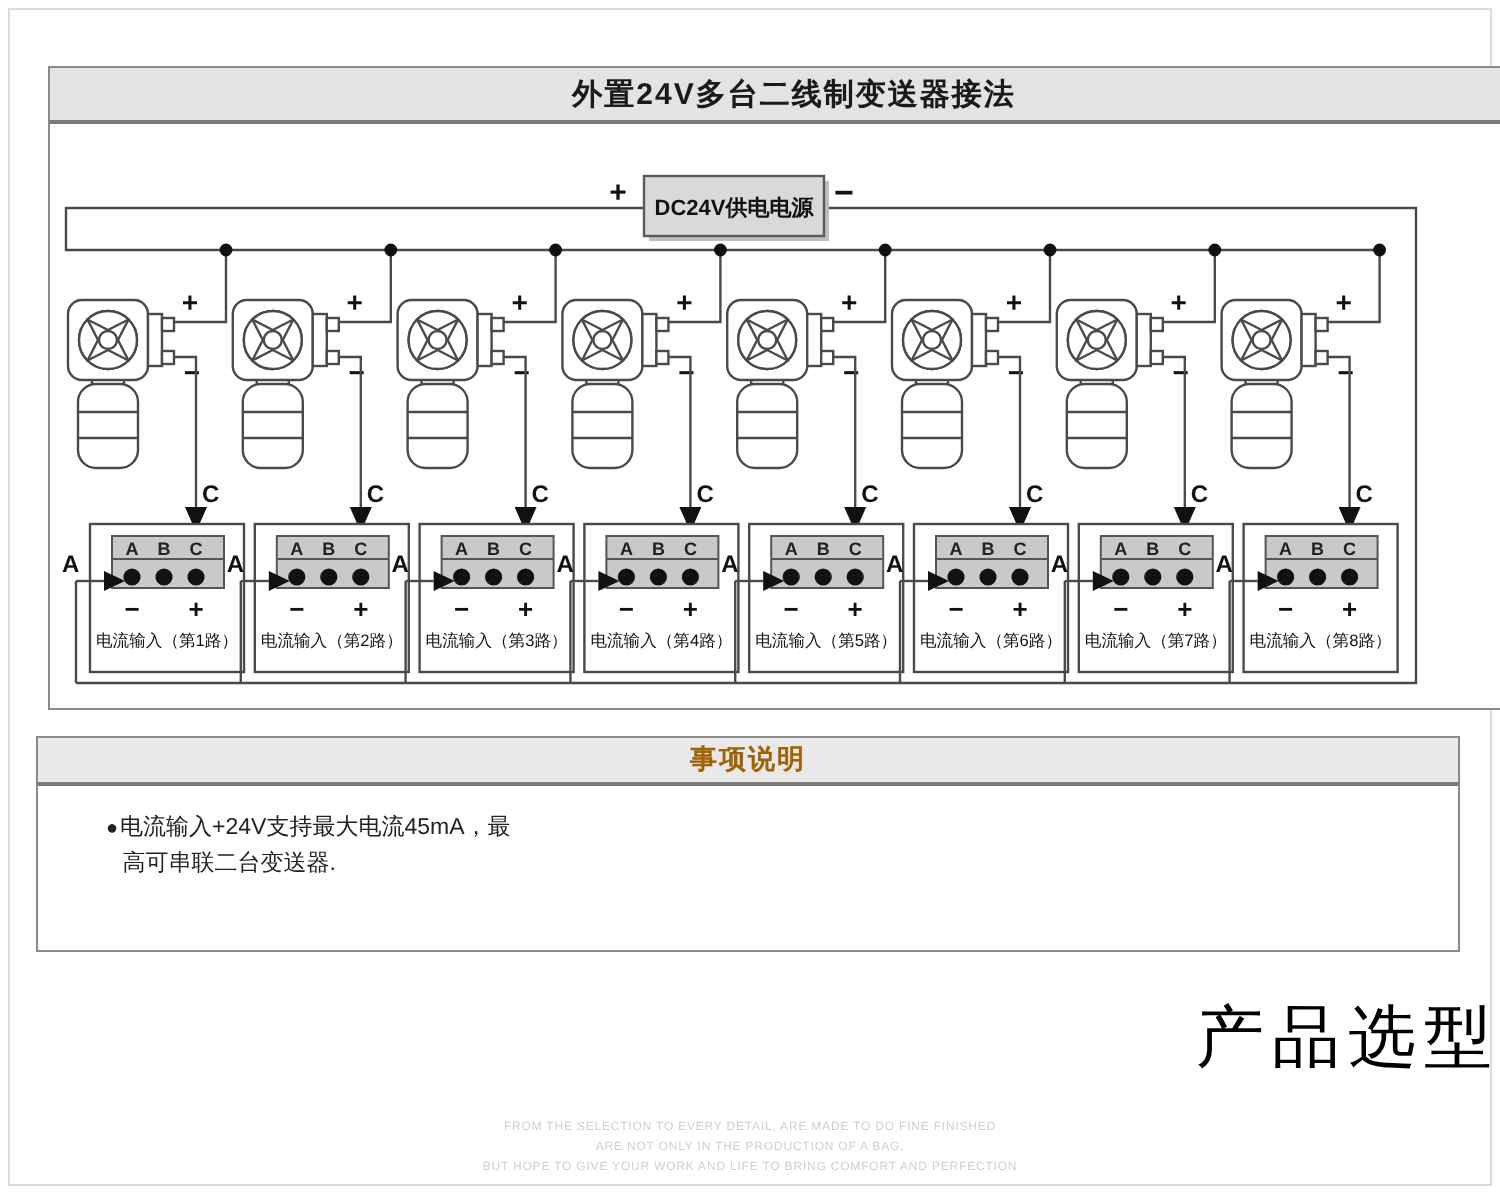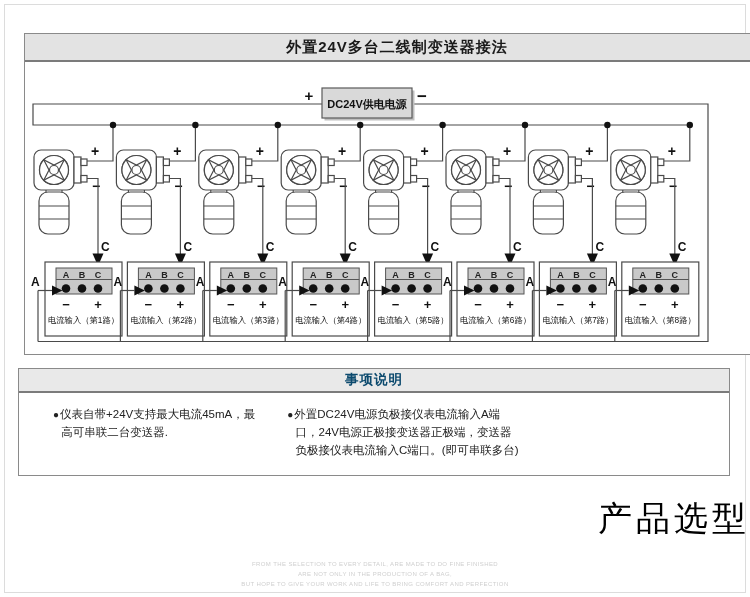--- a/index.html
+++ b/index.html
@@ -14,21 +14,21 @@
   .notes-panel   { left:18px; top:368px; width:712px; height:108px; }
 
   .panel-title {
     height:26px; background:#e3e3e3; border-bottom:2px solid #7b7b7b;
     display:flex; align-items:center; justify-content:center;
     font-size:15px; font-weight:bold; color:#1a1a1a; letter-spacing:1px;
   }
   .notes-title {
     height:22px; background:#e9e9e9; border-bottom:2px solid #7b7b7b;
     display:flex; align-items:center; justify-content:center;
-    font-size:13.5px; font-weight:bold; color:#0c4a6e; letter-spacing:1px;
+    font-size:13.5px; font-weight:bold; color:#a16207; letter-spacing:1px;
   }
   .notes-body { display:flex; padding:13px 26px 0 34px; }
   .note { font-size:11.5px; line-height:1.55; color:#222; text-indent:-0.72em; padding-left:0.72em; }
   .note-1 { width:204px; margin-right:30px; }
   .note-2 { width:196px; margin-right:30px; }
   .note-3 { width:226px; }
   .bullet { margin-right:1px; font-size:10px; }
 
   .product-title {
     position:absolute; left:0; top:496px; width:100%; text-align:right;
@@ -60,22 +60,21 @@
 
 <div class="frame"></div>
 
 <div class="panel diagram-panel">
   <div class="panel-title">外置24V多台二线制变送器接法</div>
 </div>
 
 <div class="panel notes-panel">
   <div class="notes-title">事项说明</div>
   <div class="notes-body">
-    <div class="note note-2"><span class="bullet">●</span><span>仪表自带+24V支持最大电流45mA，最高可串联二台变送器.</span></div>
-    <div class="note note-3"><span class="bullet">●</span><span>外置DC24V电源负极接仪表电流输入A端口，24V电源正极接变送器正极端，变送器负极接仪表电流输入C端口。(即可串联多台)</span></div>
+    <div class="note note-2"><span class="bullet">●</span><span>电流输入+24V支持最大电流45mA，最高可串联二台变送器.</span></div>
   </div>
 </div>
 
 <div class="product-title">产品选型</div>
 
 <div class="watermark">
   <div>FROM THE SELECTION TO EVERY DETAIL, ARE MADE TO DO FINE FINISHED</div>
   <div>ARE NOT ONLY IN THE PRODUCTION OF A BAG,</div>
   <div>BUT HOPE TO GIVE YOUR WORK AND LIFE TO BRING COMFORT AND PERFECTION</div>
 </div>

